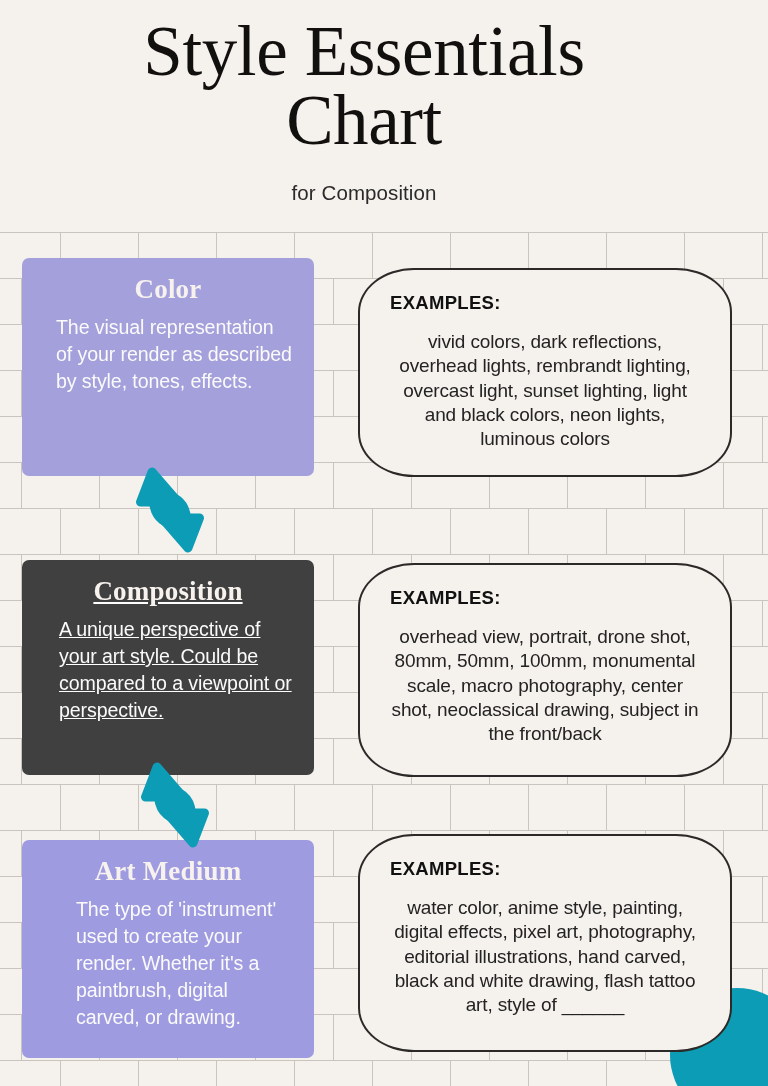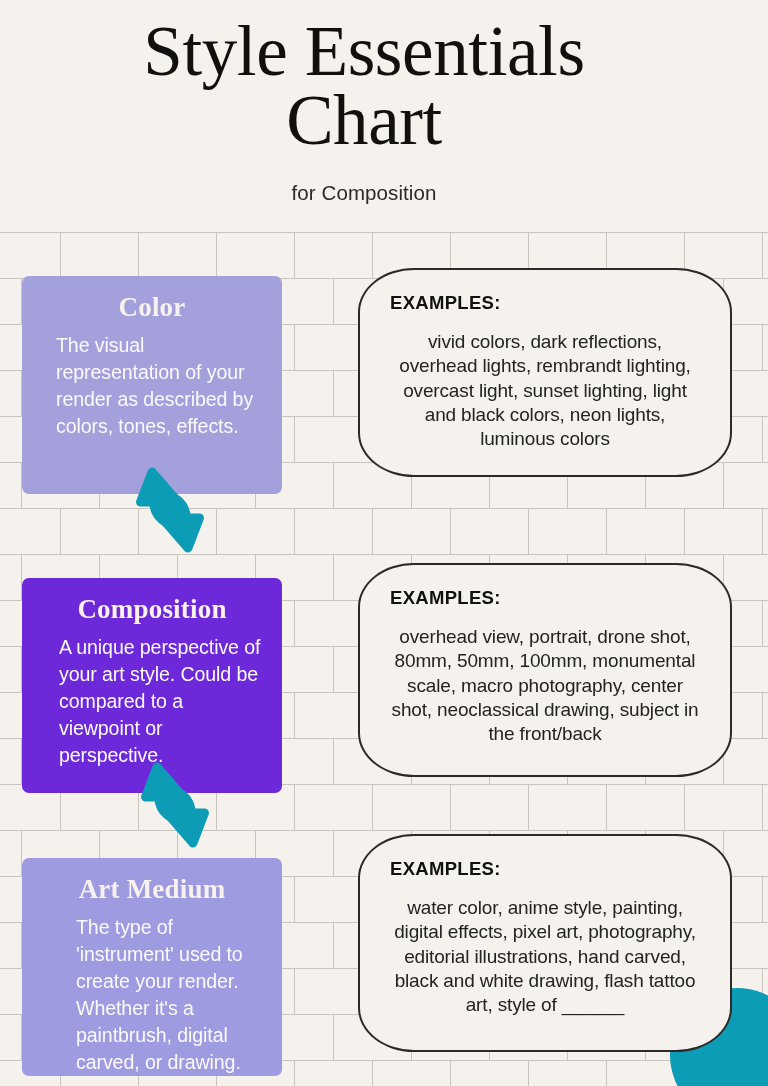--- a/index.html
+++ b/index.html
@@ -75,45 +75,44 @@
     height: 134px;
     border-radius: 50%;
     background: #0C9CB5;
     z-index: 1;
   }
 
   
   .concept-card {
     position: absolute;
     left: 22px;
-    width: 260px;
+    width: 292px;
     border-radius: 7px;
     z-index: 2;
     padding: 16px 20px 14px 20px;
     color: #FFFFFF;
-    margin-top: 18px;
   }
   .concept-title {
     font-family: "Liberation Serif", serif;
     font-weight: bold;
     font-size: 27px;
     text-align: center;
     color: #F7F2EE;
     margin-bottom: 9px;
     letter-spacing: 0.2px;
   }
   .concept-desc {
     font-size: 19.6px;
     line-height: 1.38;
     color: #FBFAFA;
     letter-spacing: -0.1px;
   }
 
   #card-color      { top: 258px; height: 218px; background: #A3A0DC; }
-  #card-composition{ top: 560px; height: 215px; background: #6d28d9; }
+  #card-composition{ top: 560px; height: 215px; background: #404040; text-decoration: underline; }
   #card-artmedium  { top: 840px; height: 218px; background: #9E9BE0; }
 
   #card-color      .concept-desc { padding-left: 14px; }
   #card-composition .concept-desc { padding-left: 17px; }
   #card-artmedium  .concept-desc { padding-left: 34px; }
 
   
   .examples-box {
     position: absolute;
     left: 358px;
@@ -388,21 +387,21 @@
   </div>
 
 <div id="header">
   <div id="page-title">Style Essentials
 Chart</div>
   <div id="page-subtitle">for Composition</div>
 </div>
 
 <div class="concept-card" id="card-color">
   <div class="concept-title">Color</div>
-  <div class="concept-desc">The visual representation of your render as described by colors, tones, effects.</div>
+  <div class="concept-desc">The visual representation of your render as described by style, tones, effects.</div>
 </div>
 <div class="examples-box" id="examples-color">
   <div class="examples-label">EXAMPLES:</div>
   <div class="examples-text">vivid colors, dark reflections, overhead lights, rembrandt lighting, overcast light, sunset lighting, light and black colors, neon lights, luminous colors</div>
 </div>
 
 <div class="connector" id="connector-1">
   <svg viewBox="0 0 96 104" width="96" height="104" aria-hidden="true">
     <path d="M30 14 L56 44 L44.5 44 C44.5 56 48 62 58 66 C44 68 33 60 31.5 44 L18.5 44 Z" fill="#0C9CB5" stroke="#0C9CB5" stroke-width="9" stroke-linejoin="round"></path>
     <path d="M66 90 L40 60 L51.5 60 C51.5 48 48 42 38 38 C52 36 63 44 64.5 60 L77.5 60 Z" fill="#0C9CB5" stroke="#0C9CB5" stroke-width="9" stroke-linejoin="round"></path>

